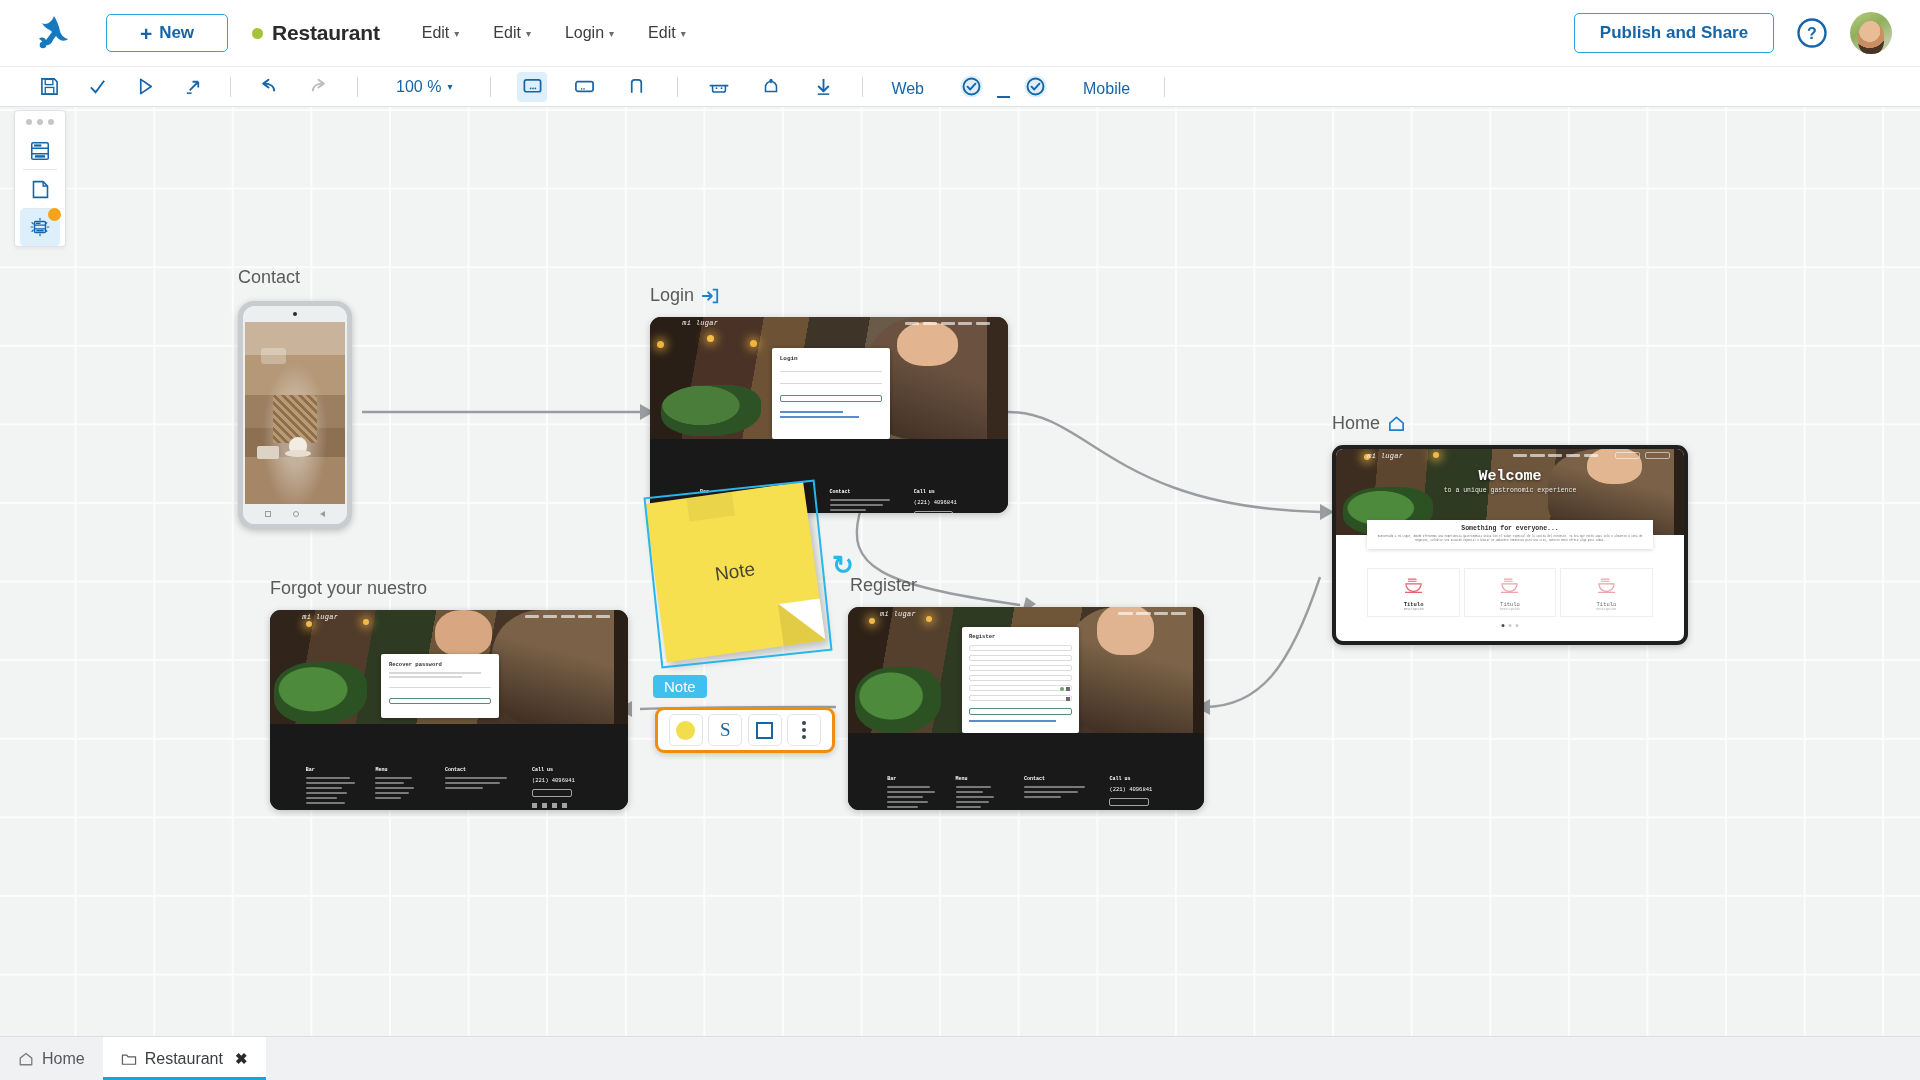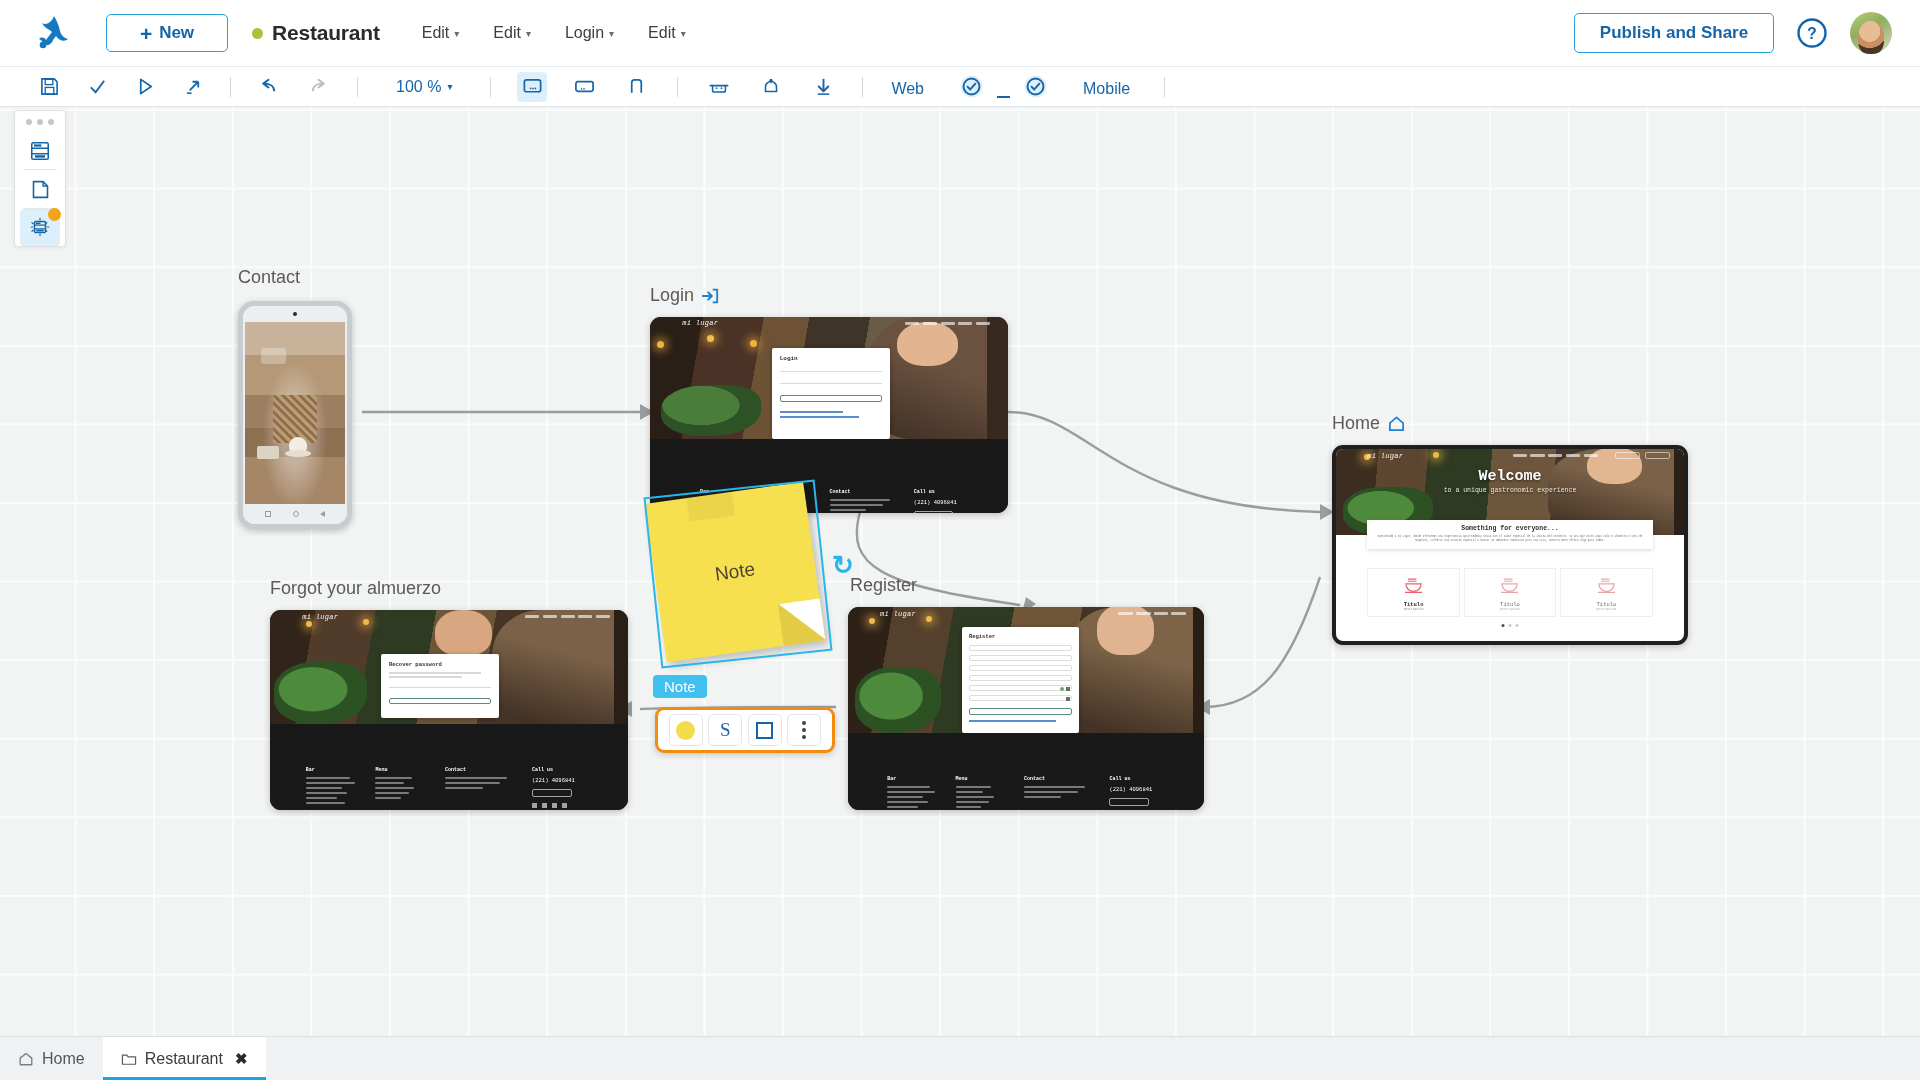--- a/index.html
+++ b/index.html
@@ -519,21 +519,21 @@
       </div>
     </div>
     <div style="position:absolute; left:50%; top:91%; transform:translateX(-50%); display:flex; gap:4px;">
       <span style="width:3px;height:3px;border-radius:50%;background:#4a4a4a;"></span>
       <span style="width:3px;height:3px;border-radius:50%;background:#c9c9c9;"></span>
       <span style="width:3px;height:3px;border-radius:50%;background:#c9c9c9;"></span>
     </div>
   </div>
 
   <div class="scr-label" style="left:270px; top:471px;">
-    <span>Forgot your almuerzo</span>
+    <span>Forgot your nuestro</span>
   </div>
   <div class="frame" style="left:270px; top:503px; width:358px; height:200px;">
     <div class="hero" style="top:0; height:57%;
       background: linear-gradient(100deg,#31241a 0 12%, #513b2a 12% 28%, #2e3a22 28% 44%, #6d5539 44% 60%, #463527 60% 78%, #2a1f17 78% 100%);">
       <div style="position:absolute;left:10%;top:10%;width:6px;height:6px;border-radius:50%;background:#f2b949;box-shadow:0 0 9px 4px rgba(242,185,73,.5);"></div>
       <div style="position:absolute;left:26%;top:8%;width:6px;height:6px;border-radius:50%;background:#f2b949;box-shadow:0 0 9px 4px rgba(242,185,73,.5);"></div>
       <div style="position:absolute;left:1%;bottom:0;width:26%;height:54%;background:radial-gradient(ellipse at 42% 44%,#4e8a3c 0 44%,#2c5223 46% 100%);border-radius:44% 36% 48% 40%;"></div>
       <div style="position:absolute;right:4%;top:0;width:34%;height:100%;background:linear-gradient(195deg,#7a6148 0 38%,#39291e 100%);border-radius:40% 0 0 34%;"></div>
       <div style="position:absolute;left:46%;top:0;width:16%;height:40%;background:#d8a782;border-radius:46% 46% 42% 42%;"></div>
     </div>

